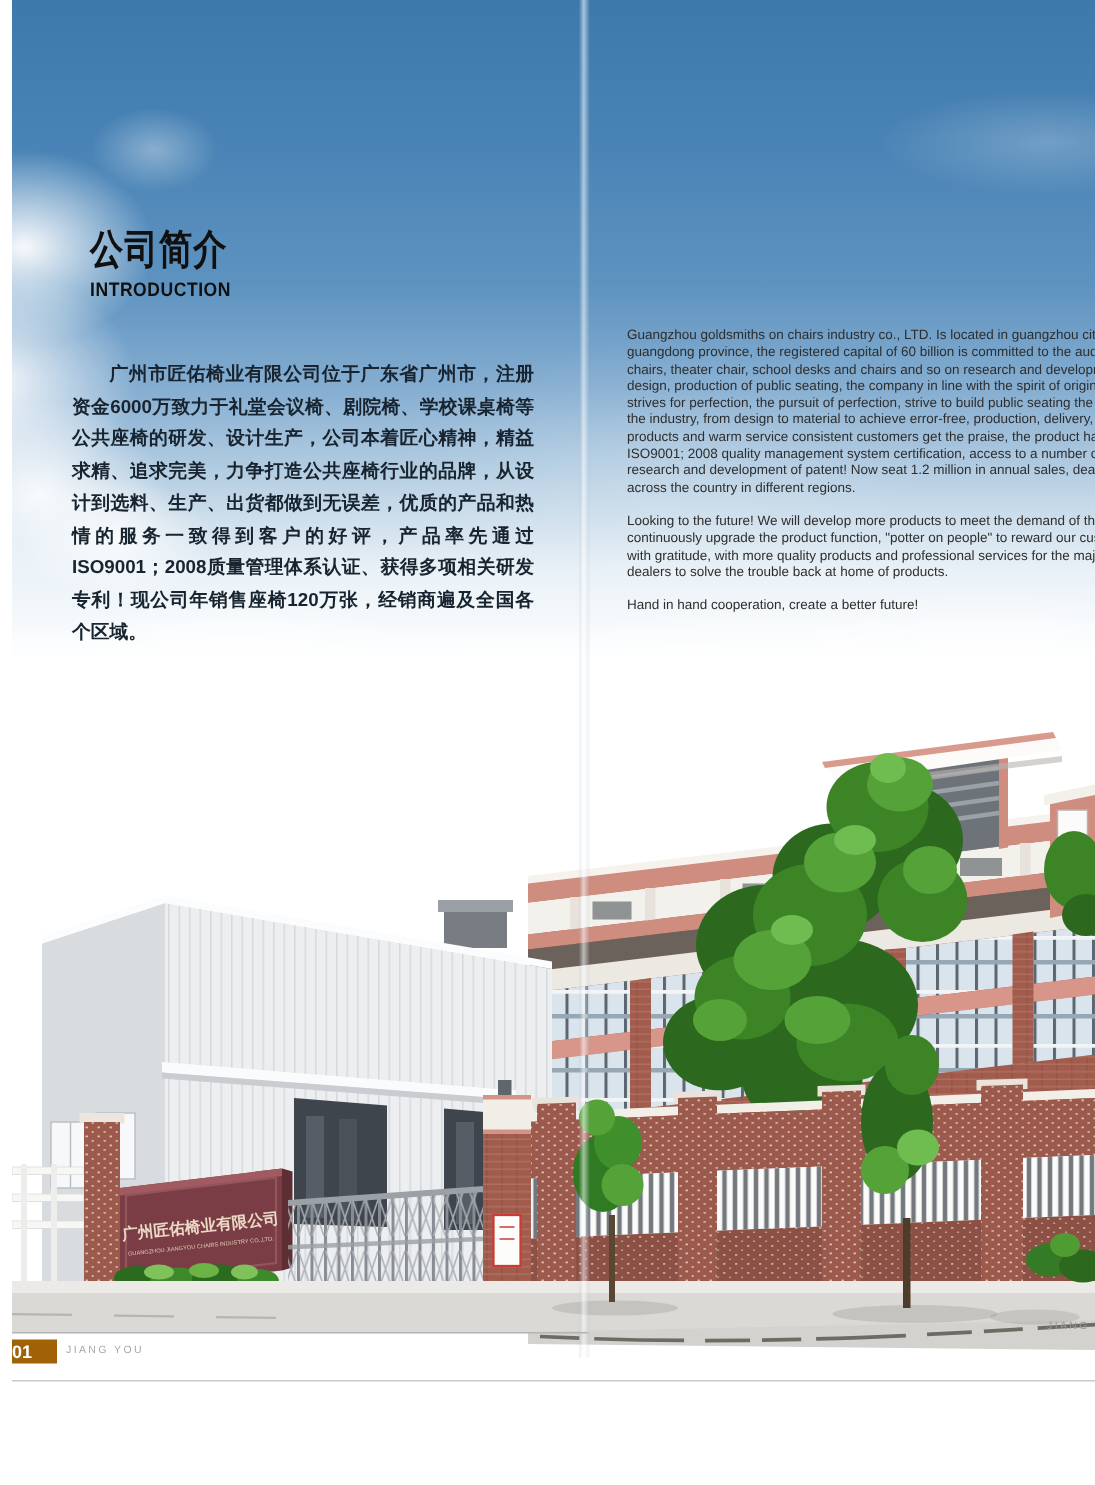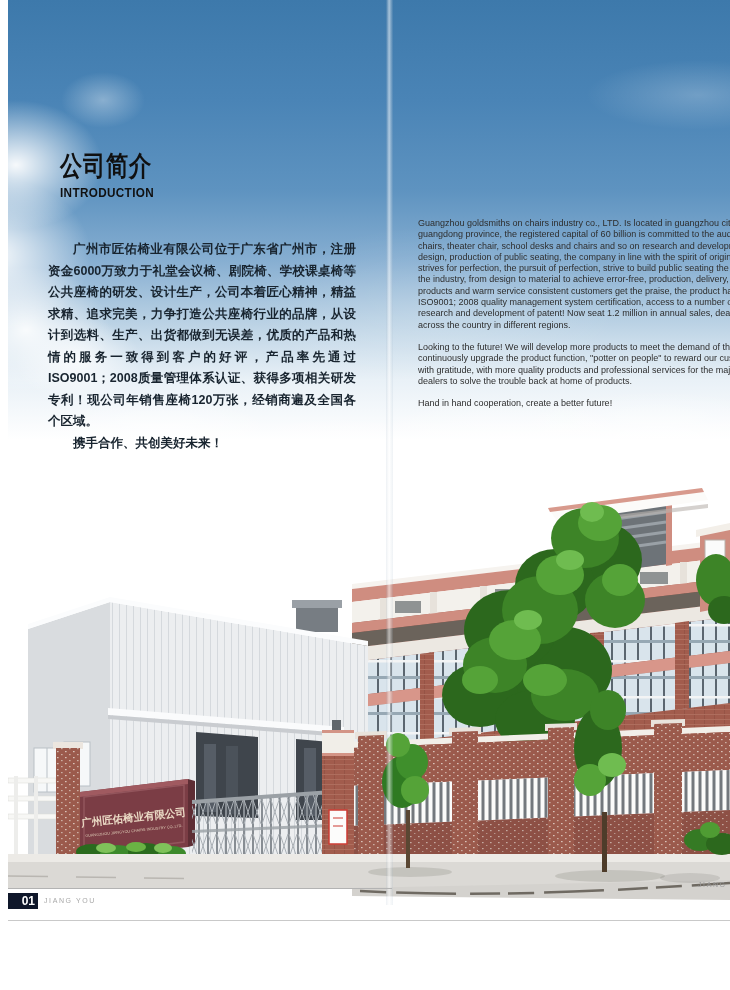--- a/index.html
+++ b/index.html
@@ -34,22 +34,22 @@
            transform:scaleX(.9);transform-origin:left;white-space:nowrap;}
   .cn-body{position:absolute;left:40px;top:225px;width:308px;
            font-size:12.5px;font-weight:bold;color:#18242f;line-height:21.5px;
            text-align:justify;margin-top:14px;}
   .cn-body p{margin:0;text-indent:2em;}
   .en-body{position:absolute;left:410px;top:218px;width:352px;
            font-size:9px;color:#2e2e2e;line-height:11.3px;}
   .en-body p{margin:0 0 11px 0;}
   
   .foot-line{position:absolute;left:0;top:888px;width:384px;height:1px;background:#b3b3b3;}
-  .pageno{position:absolute;left:0;top:893px;width:30px;height:16px;background:#0f172a;
-          color:#ffffff;font-size:12px;font-weight:bold;text-align:right;
+  .pageno{position:absolute;left:0;top:893px;width:30px;height:16px;background:#a16207;
+          color:#ffffff;font-size:12px;font-weight:bold;text-align:left;
           line-height:16px;padding-right:3px;box-sizing:border-box;}
   .brand-left{position:absolute;left:36px;top:897px;font-size:7px;letter-spacing:1.6px;color:#a8a8a8;}
   .brand-right{position:absolute;left:690px;top:881px;font-size:7px;letter-spacing:1.6px;
                color:#9a9a9a;white-space:nowrap;}
   .photo{position:absolute;left:0;top:480px;width:722px;height:430px;}
 </style>
 </head>
 <body>
 
 <div class="spread">
@@ -304,21 +304,20 @@
   </svg>
 
   <div class="seam"></div>
 
   <div class="head">
     <div class="head-cn">公司简介</div>
     <div class="head-en">INTRODUCTION</div>
   </div>
   <div class="cn-body">
     <p>广州市匠佑椅业有限公司位于广东省广州市，注册资金6000万致力于礼堂会议椅、剧院椅、学校课桌椅等公共座椅的研发、设计生产，公司本着匠心精神，精益求精、追求完美，力争打造公共座椅行业的品牌，从设计到选料、生产、出货都做到无误差，优质的产品和热情的服务一致得到客户的好评，产品率先通过ISO9001；2008质量管理体系认证、获得多项相关研发专利！现公司年销售座椅120万张，经销商遍及全国各个区域。</p>
-    <p>携手合作、共创美好未来！</p>
   </div>
 
   <div class="en-body">
     <p>Guangzhou goldsmiths on chairs industry co., LTD. Is located in guangzhou city, guangdong province, the registered capital of 60 billion is committed to the auditorium chairs, theater chair, school desks and chairs and so on research and development, design, production of public seating, the company in line with the spirit of originality, strives for perfection, the pursuit of perfection, strive to build public seating the brand of the industry, from design to material to achieve error-free, production, delivery, quality products and warm service consistent customers get the praise, the product has passed ISO9001; 2008 quality management system certification, access to a number of related research and development of patent! Now seat 1.2 million in annual sales, dealers across the country in different regions.</p>
     <p>Looking to the future! We will develop more products to meet the demand of the market, continuously upgrade the product function, "potter on people" to reward our customers with gratitude, with more quality products and professional services for the majority of dealers to solve the trouble back at home of products.</p>
     <p>Hand in hand cooperation, create a better future!</p>
   </div>
 
   <div class="foot-line"></div>
   <div class="pageno">01</div>

